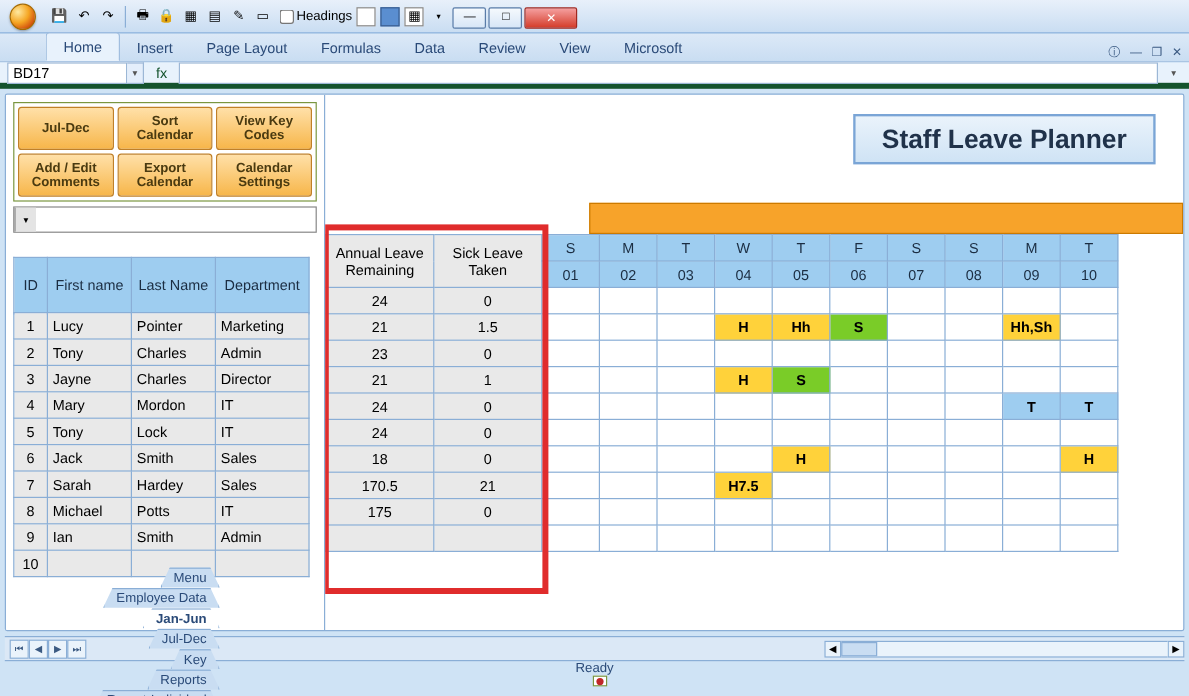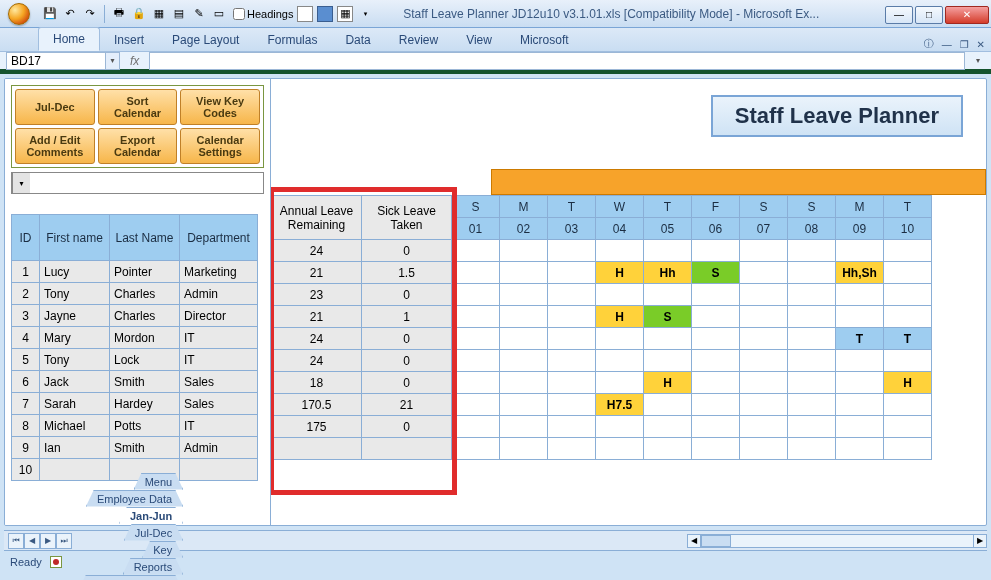--- a/index.html
+++ b/index.html
@@ -21,21 +21,21 @@
 .ribbon-tabs { height:24px; display:flex; align-items:flex-end; padding-left:38px; gap:0; background: linear-gradient(#dce9f7,#c9ddf2); border-bottom:1px solid #a1bedf; font-size:12px; }
 .ribbon-tab { padding: 4px 14px; color:#2a4a78; cursor:default; }
 .ribbon-tab.active { background:#e8f2fc; border:1px solid #a1bedf; border-bottom:1px solid #e8f2fc; border-radius:3px 3px 0 0; }
 .ribbon-end { margin-left:auto; display:flex; gap:8px; padding-right:6px; align-items:center; font-size:10px; color:#3b5a82;}
 .ribbon-end span{ cursor:default; }
 
 
 .name-formula { height:22px; display:flex; align-items:center; background:#e8f2fc; border-bottom:5px solid #14532d; padding:0 6px; gap:6px; font-size:12px;}
 .name-box { width:100px; height:18px; background:#fff; border:1px solid #9cb7d6; display:flex; align-items:center; padding:0 4px; }
 .name-drop { width:14px; height:18px; border:1px solid #9cb7d6; border-left:none; background:#e4eefb; display:flex; align-items:center; justify-content:center; font-size:8px; color:#555;}
-.fx-label { font-style:italic; color:#737373; padding:0 4px;}
+.fx-label { color:#14532d; padding:0 4px;}
 .formula-input { flex:1; height:18px; background:#fff; border:1px solid #9cb7d6; }
 .formula-toggle { width:14px; display:flex; align-items:center; justify-content:center; font-size:8px; color:#555;}
 
 
 .workspace { display:flex; height:448px; background:#fff; border:1px solid #8aaed6; margin:4px; border-radius:2px; overflow:hidden; }
 
 
 .control-pane { width:266px; border-right:1px solid #8aaed6; padding:6px; display:flex; flex-direction:column; gap:4px; background:#fff;}
 .btn-grid { display:grid; grid-template-columns: repeat(3, 1fr); gap:3px; border:1px solid #7a9640; padding:3px; background:#fff;}
 .orange-btn { background: linear-gradient(#ffe0a8,#f7b64a); border:1px solid #c08028; border-radius:3px; height:36px; display:flex; align-items:center; justify-content:center; text-align:center; font-size:11px; font-weight:bold; color:#4a3a10; padding:0 4px; line-height:1.1;}
@@ -71,21 +71,21 @@
 .sheet-navbtn { width:16px; height:16px; border:1px solid #8aaed6; background:#eaf3fb; display:flex; align-items:center; justify-content:center; font-size:8px; color:#3b5a82;}
 .sheet-tabs { display:flex; margin-left:6px; align-items:flex-end;flex-direction:column;}
 .sheet-tab { padding:2px 10px; background:#c9ddf2; border:1px solid #8aaed6; border-bottom:none; margin-right:-1px; color:#2a4a78; position:relative; clip-path: polygon(8px 0, calc(100% - 8px) 0, 100% 100%, 0 100%);}
 .sheet-tab.active { background:#fff; font-weight:bold; z-index:2;}
 .sheet-scroll { margin-left:auto; height:14px; width:300px; display:flex; align-items:center;}
 .sheet-scroll .sb-btn { width:14px; height:14px; border:1px solid #8aaed6; background:#eaf3fb; font-size:8px; display:flex;align-items:center;justify-content:center;}
 .sheet-scroll .sb-track { flex:1; height:14px; background:#eaf3fb; border:1px solid #8aaed6; border-left:none; border-right:none; position:relative;}
 .sheet-scroll .sb-thumb { position:absolute; left:0; width:30px; height:12px; background:#c9ddf2; border:1px solid #8aaed6;}
 
 
-.status-bar { height:22px; display:flex; align-items:center; background:#cfe3f5; border-top:1px solid #8aaed6; font-size:11px; padding:0 6px; margin:0 4px;}
+.status-bar { height:22px; display:flex; align-items:center; background:#cfe3f5; border-top:1px solid #8aaed6; font-size:11px; padding:0 6px; margin:0 4px;flex-direction:column;}
 .status-ready { color:#2a4a78;}
 .record-ind { width:12px; height:12px; border:1px solid #7a9640; margin-left:8px; background:#fff; display:flex; align-items:center; justify-content:center;}
 .status-right { margin-left:auto; display:flex; align-items:center; gap:4px;}
 .view-btn { width:18px; height:16px; border:1px solid #8aaed6; background:#eaf3fb;}
 .zoom-track { width:110px; height:4px; background:#8aaed6; position:relative; margin:0 6px;}
 .zoom-thumb { position:absolute; left:50%; top:-5px; width:8px; height:14px; background:#eaf3fb; border:1px solid #7aa5d6;}
 .zoom-center { position:absolute; left:50%; top:-3px; width:1px; height:10px; background:#7aa5d6;}
 .zoom-btn { width:14px; height:14px; border:1px solid #8aaed6; background:#eaf3fb; display:flex; align-items:center; justify-content:center; font-size:10px;}
 
 .macro-dot { width:6px;height:6px;border-radius:50%;background:#c02828;}
@@ -110,21 +110,20 @@
     <div class="qat-icon">▭</div>
     <label style="display:flex;align-items:center;gap:2px;padding-left:2px;">
       <input type="checkbox" style="width: 12px; height: 12px;">
       <span>Headings</span>
     </label>
     <div class="qat-icon" style="background:#fff;border:1px solid #888;"></div>
     <div class="qat-icon" style="background:#5a8ed0;border:1px solid #3a5e90;"></div>
     <div class="qat-icon" style="background:#fff;border:1px solid #888;">▦</div>
     <div class="qat-icon" style="font-size:7px;">▾</div>
   </div>
-  <div class="title-text">Staff Leave Planner JD12u10 v3.1.01.xls  [Compatibility Mode] - Microsoft Ex...</div>
   <div class="win-btns">
     <div class="win-btn">—</div>
     <div class="win-btn">□</div>
     <div class="win-btn close">✕</div>
   </div>
 </div>
 
 <div class="ribbon-tabs" id="ribbon-tabs">
 <div class="ribbon-tab active">Home</div>
     <div class="ribbon-tab">Insert</div>

